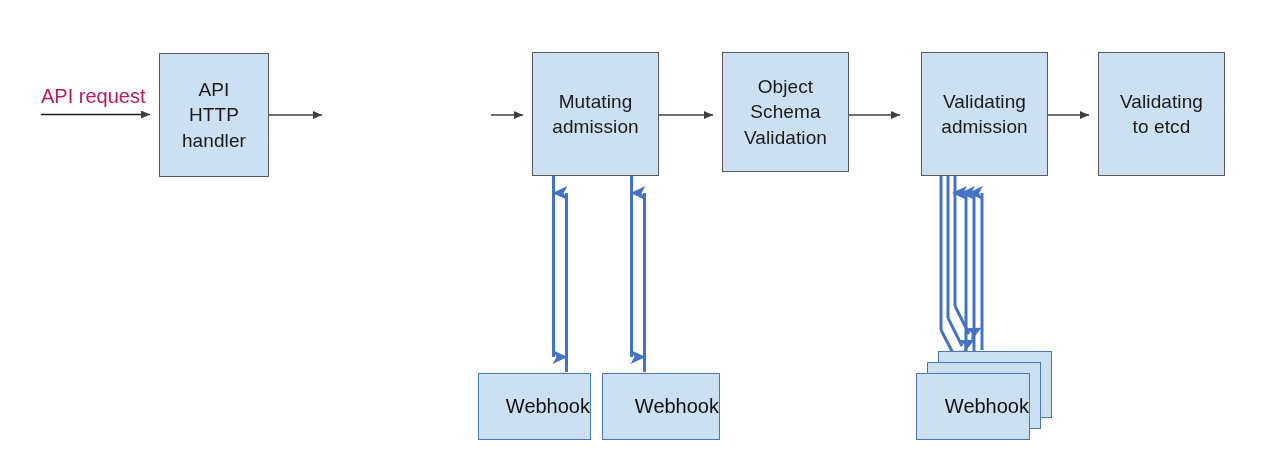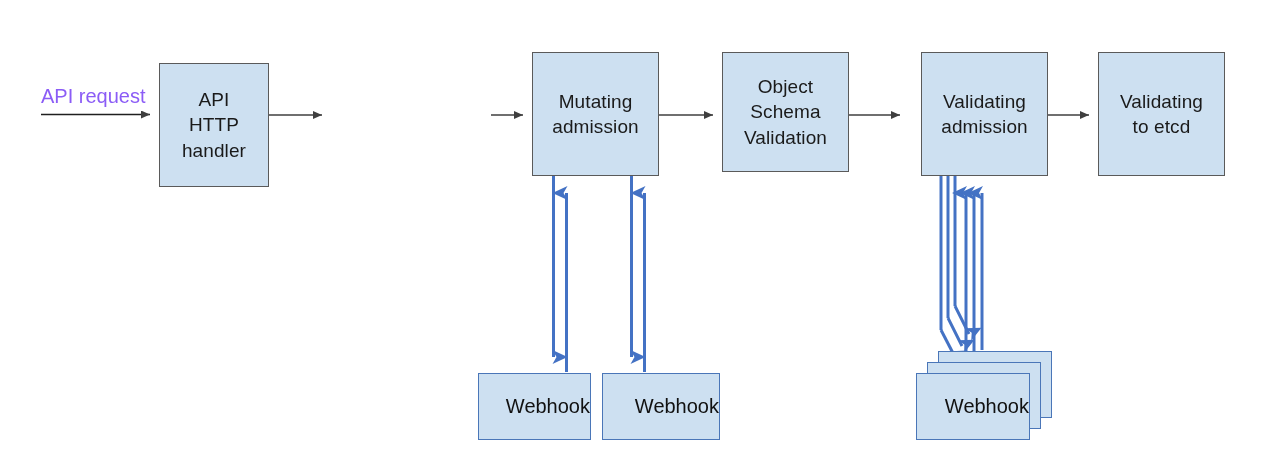--- a/index.html
+++ b/index.html
@@ -54,21 +54,21 @@
   }
   .webhook-ghost {
     position: absolute;
     box-sizing: border-box;
     background: #cde0f1;
     border: 1.5px solid #4a76b8;
   }
   .edge-label {
     position: absolute;
     font-size: 20px;
-    color: #8b5cf6;
+    color: #be185d;
     font-family: "Liberation Sans", sans-serif;
     white-space: nowrap;
   }
   svg.overlay {
     position: absolute;
     left: 0;
     top: 0;
     width: 1278px;
     height: 476px;
     pointer-events: none;
@@ -143,21 +143,21 @@
 
     <g>
       <line x1="966" y1="372" x2="966" y2="193" stroke="#4472c4" stroke-width="3" marker-end="url(#arrowBlueUp)"></line>
       <line x1="974" y1="361" x2="974" y2="193" stroke="#4472c4" stroke-width="3" marker-end="url(#arrowBlueUp)"></line>
       <line x1="982" y1="350" x2="982" y2="193" stroke="#4472c4" stroke-width="3" marker-end="url(#arrowBlueUp)"></line>
     </g>
   </svg>
 
   <div class="edge-label" style="left:41px; top:85px;">API request</div>
 
-  <div class="node" style="left:159px; top:63px; width:110px; height:124px;">
+  <div class="node" style="left:159px; top:53px; width:110px; height:124px;">
     <span class="label">API
 HTTP
 handler</span>
   </div>
 
 
   <div class="node" style="left:532px; top:52px; width:127px; height:124px;">
     <span class="label">Mutating
 admission</span>
   </div>

